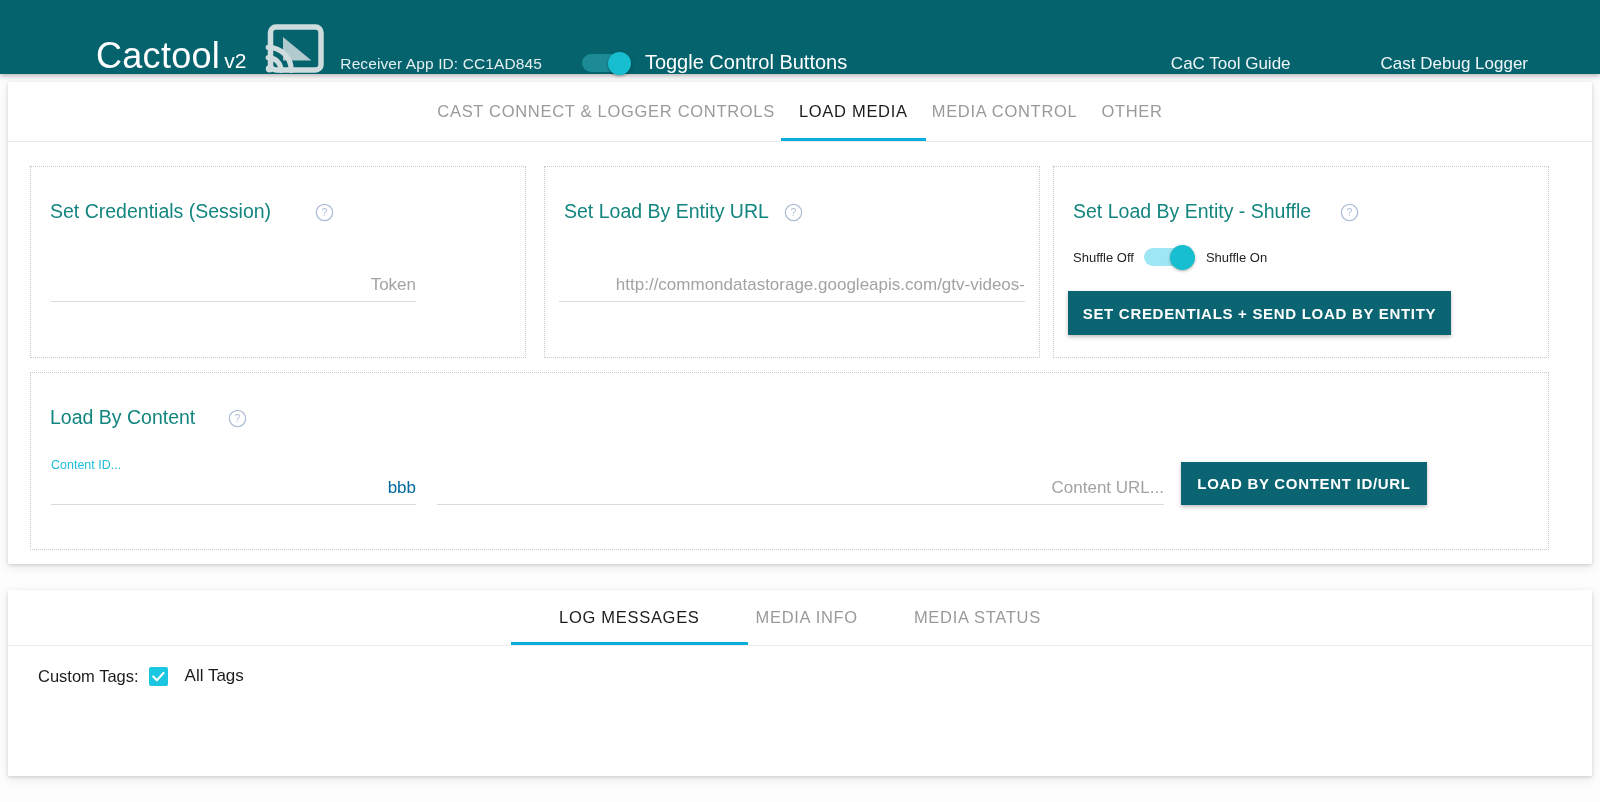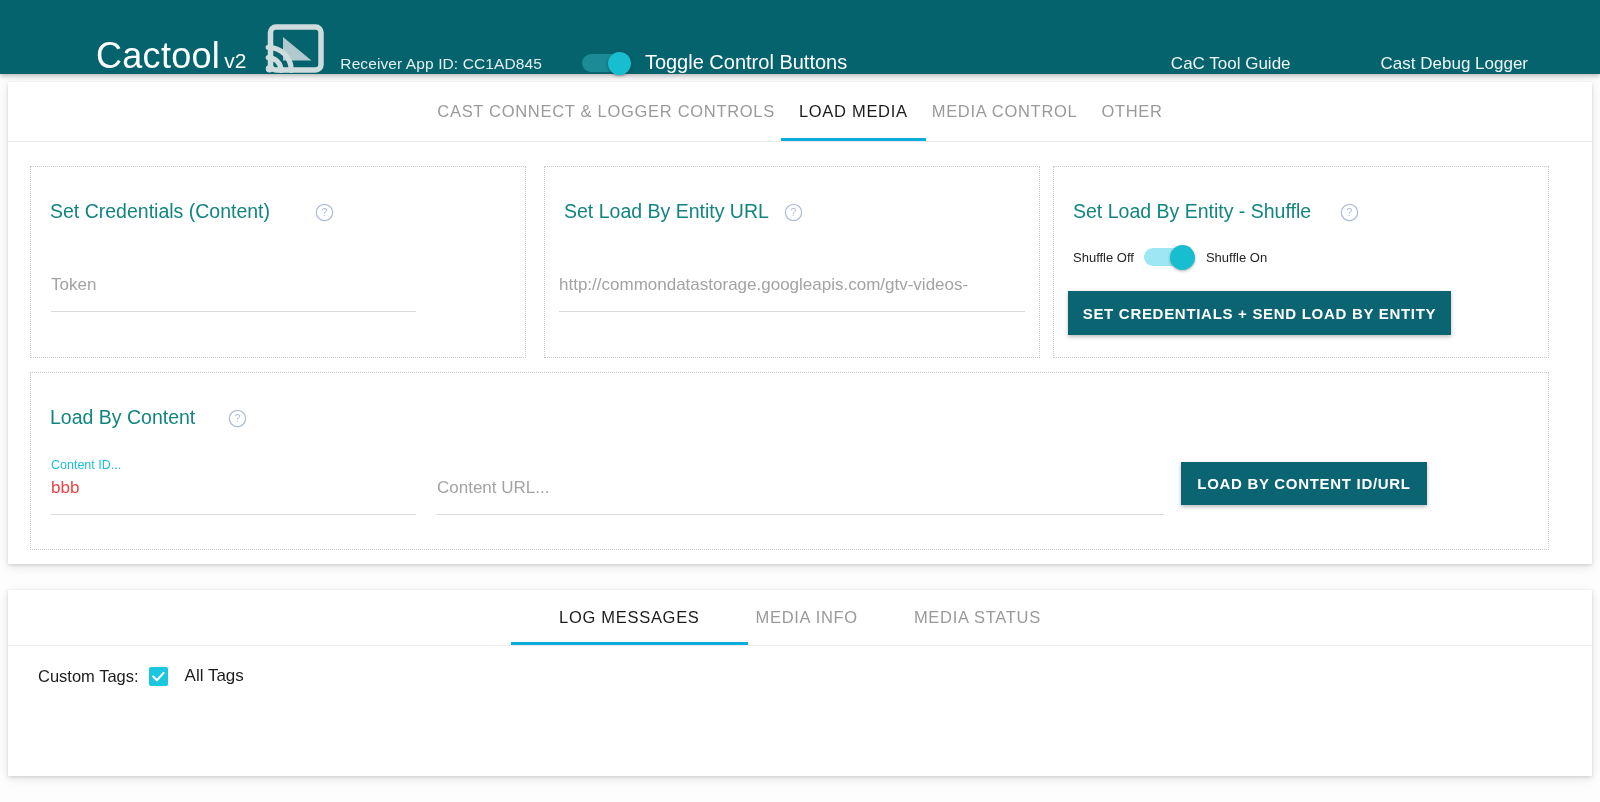--- a/index.html
+++ b/index.html
@@ -94,21 +94,21 @@
     font-size: 19.5px; color: #13857F; font-weight: 500; white-space: nowrap;
   }
   .help-icon {
     position: absolute; top: 36px; width: 19px; height: 19px;
   }
 
   .mat-input {
     position: absolute; border: none; border-bottom: 1px solid #dadada;
     background: transparent; outline: none;
     font-family: "Liberation Sans", sans-serif; font-size: 17px;
-    color: #ef4444; padding: 0 0 16px 0;
+    color: #0369a1; padding: 0 0 6px 0; text-align: right;
   }
   .mat-input::placeholder { color: #a3a3a3; }
   .float-label {
     position: absolute; font-size: 12.5px; color: #1BBFD8; white-space: nowrap;
   }
 
   
   .shuffle-row { position: absolute; left: 19px; top: 78px; display: flex; align-items: center; }
   .shuffle-txt { font-size: 13px; color: #232323; white-space: nowrap; }
   .sw {
@@ -192,21 +192,21 @@
   <div class="card" id="main-card">
 
     <div class="tabbar" id="tabs-main">
       <div class="tab">CAST CONNECT &amp; LOGGER CONTROLS</div>
       <div class="tab active">LOAD MEDIA</div>
       <div class="tab">MEDIA CONTROL</div>
       <div class="tab">OTHER</div>
     </div>
 
     <div class="panel" id="panel-creds">
-      <div class="panel-title">Set Credentials (Content)</div>
+      <div class="panel-title">Set Credentials (Session)</div>
       <svg class="help-icon" style="left:284px" viewBox="0 0 20 20">
         <circle cx="10" cy="10" r="8.6" fill="none" stroke="#aebdd4" stroke-width="1.3"></circle>
         <text x="10" y="14.2" text-anchor="middle" font-size="11" font-family="Liberation Sans, sans-serif" fill="#aebdd4">?</text>
       </svg>
       <input class="mat-input" style="left: 20px; top: 108px; width: 365px;" placeholder="Token">
     </div>
 
     <div class="panel" id="panel-entity">
       <div class="panel-title">Set Load By Entity URL</div>
       <svg class="help-icon" style="left:239px" viewBox="0 0 20 20">

